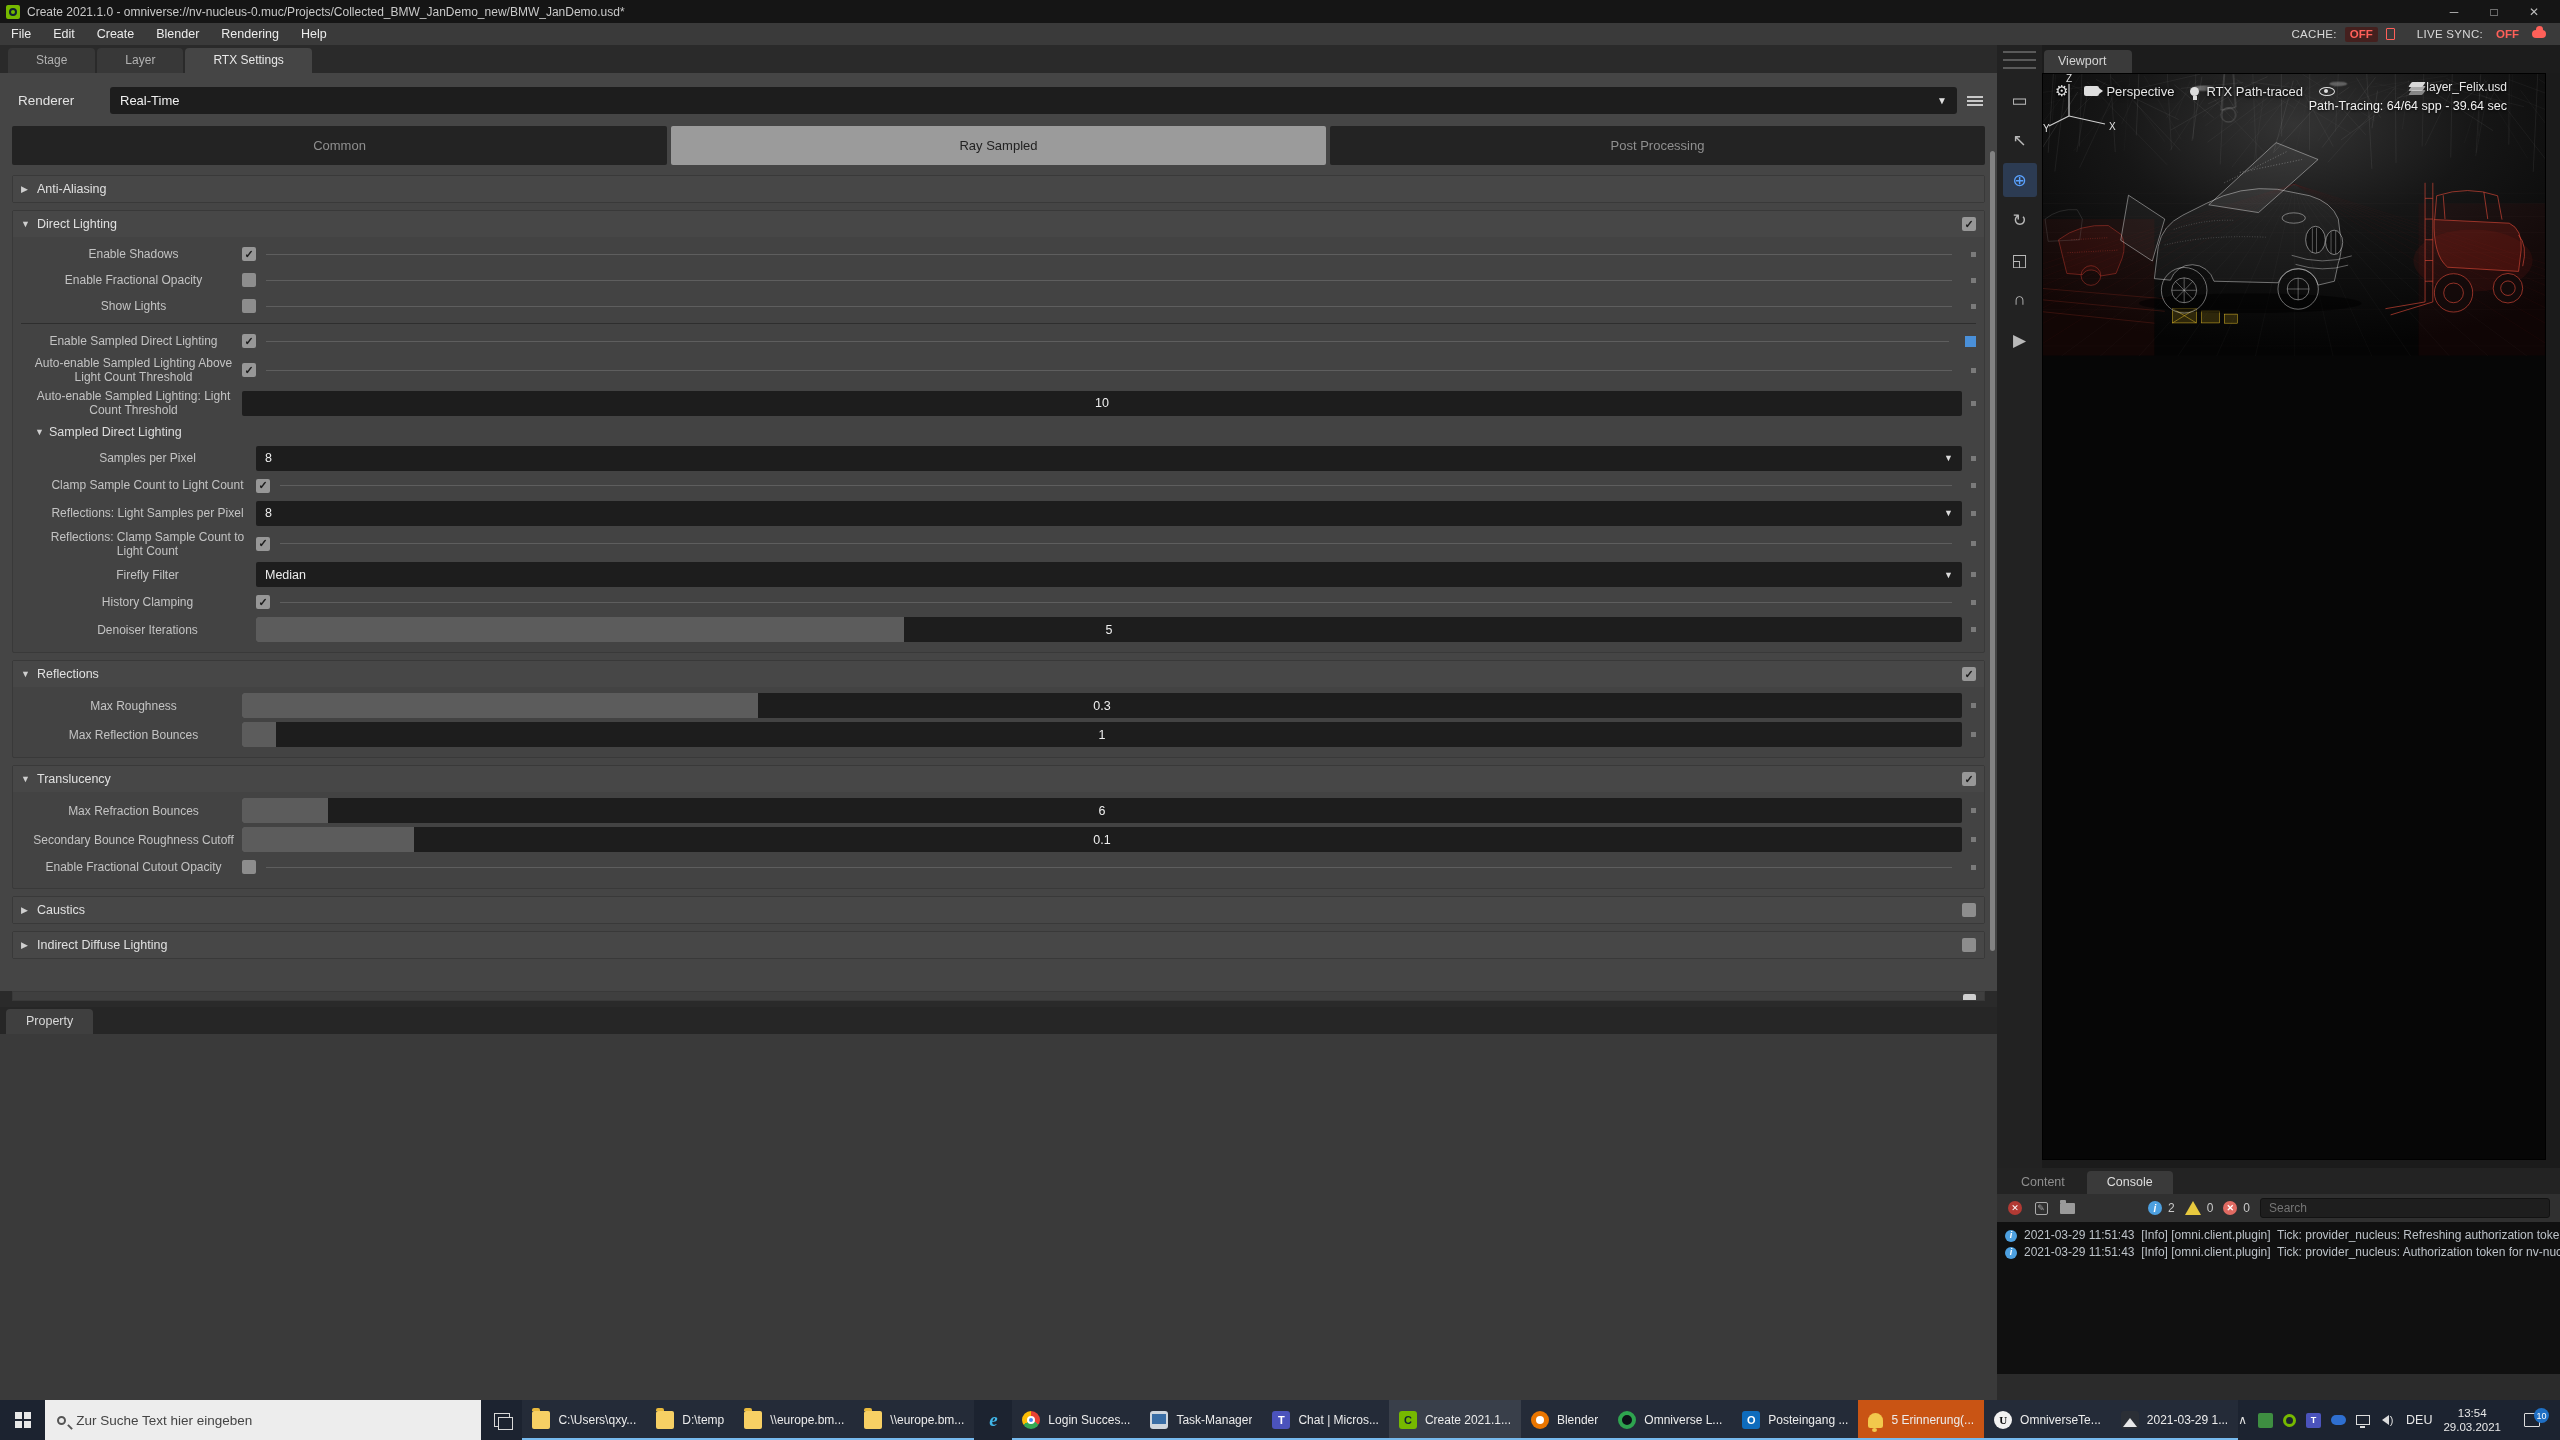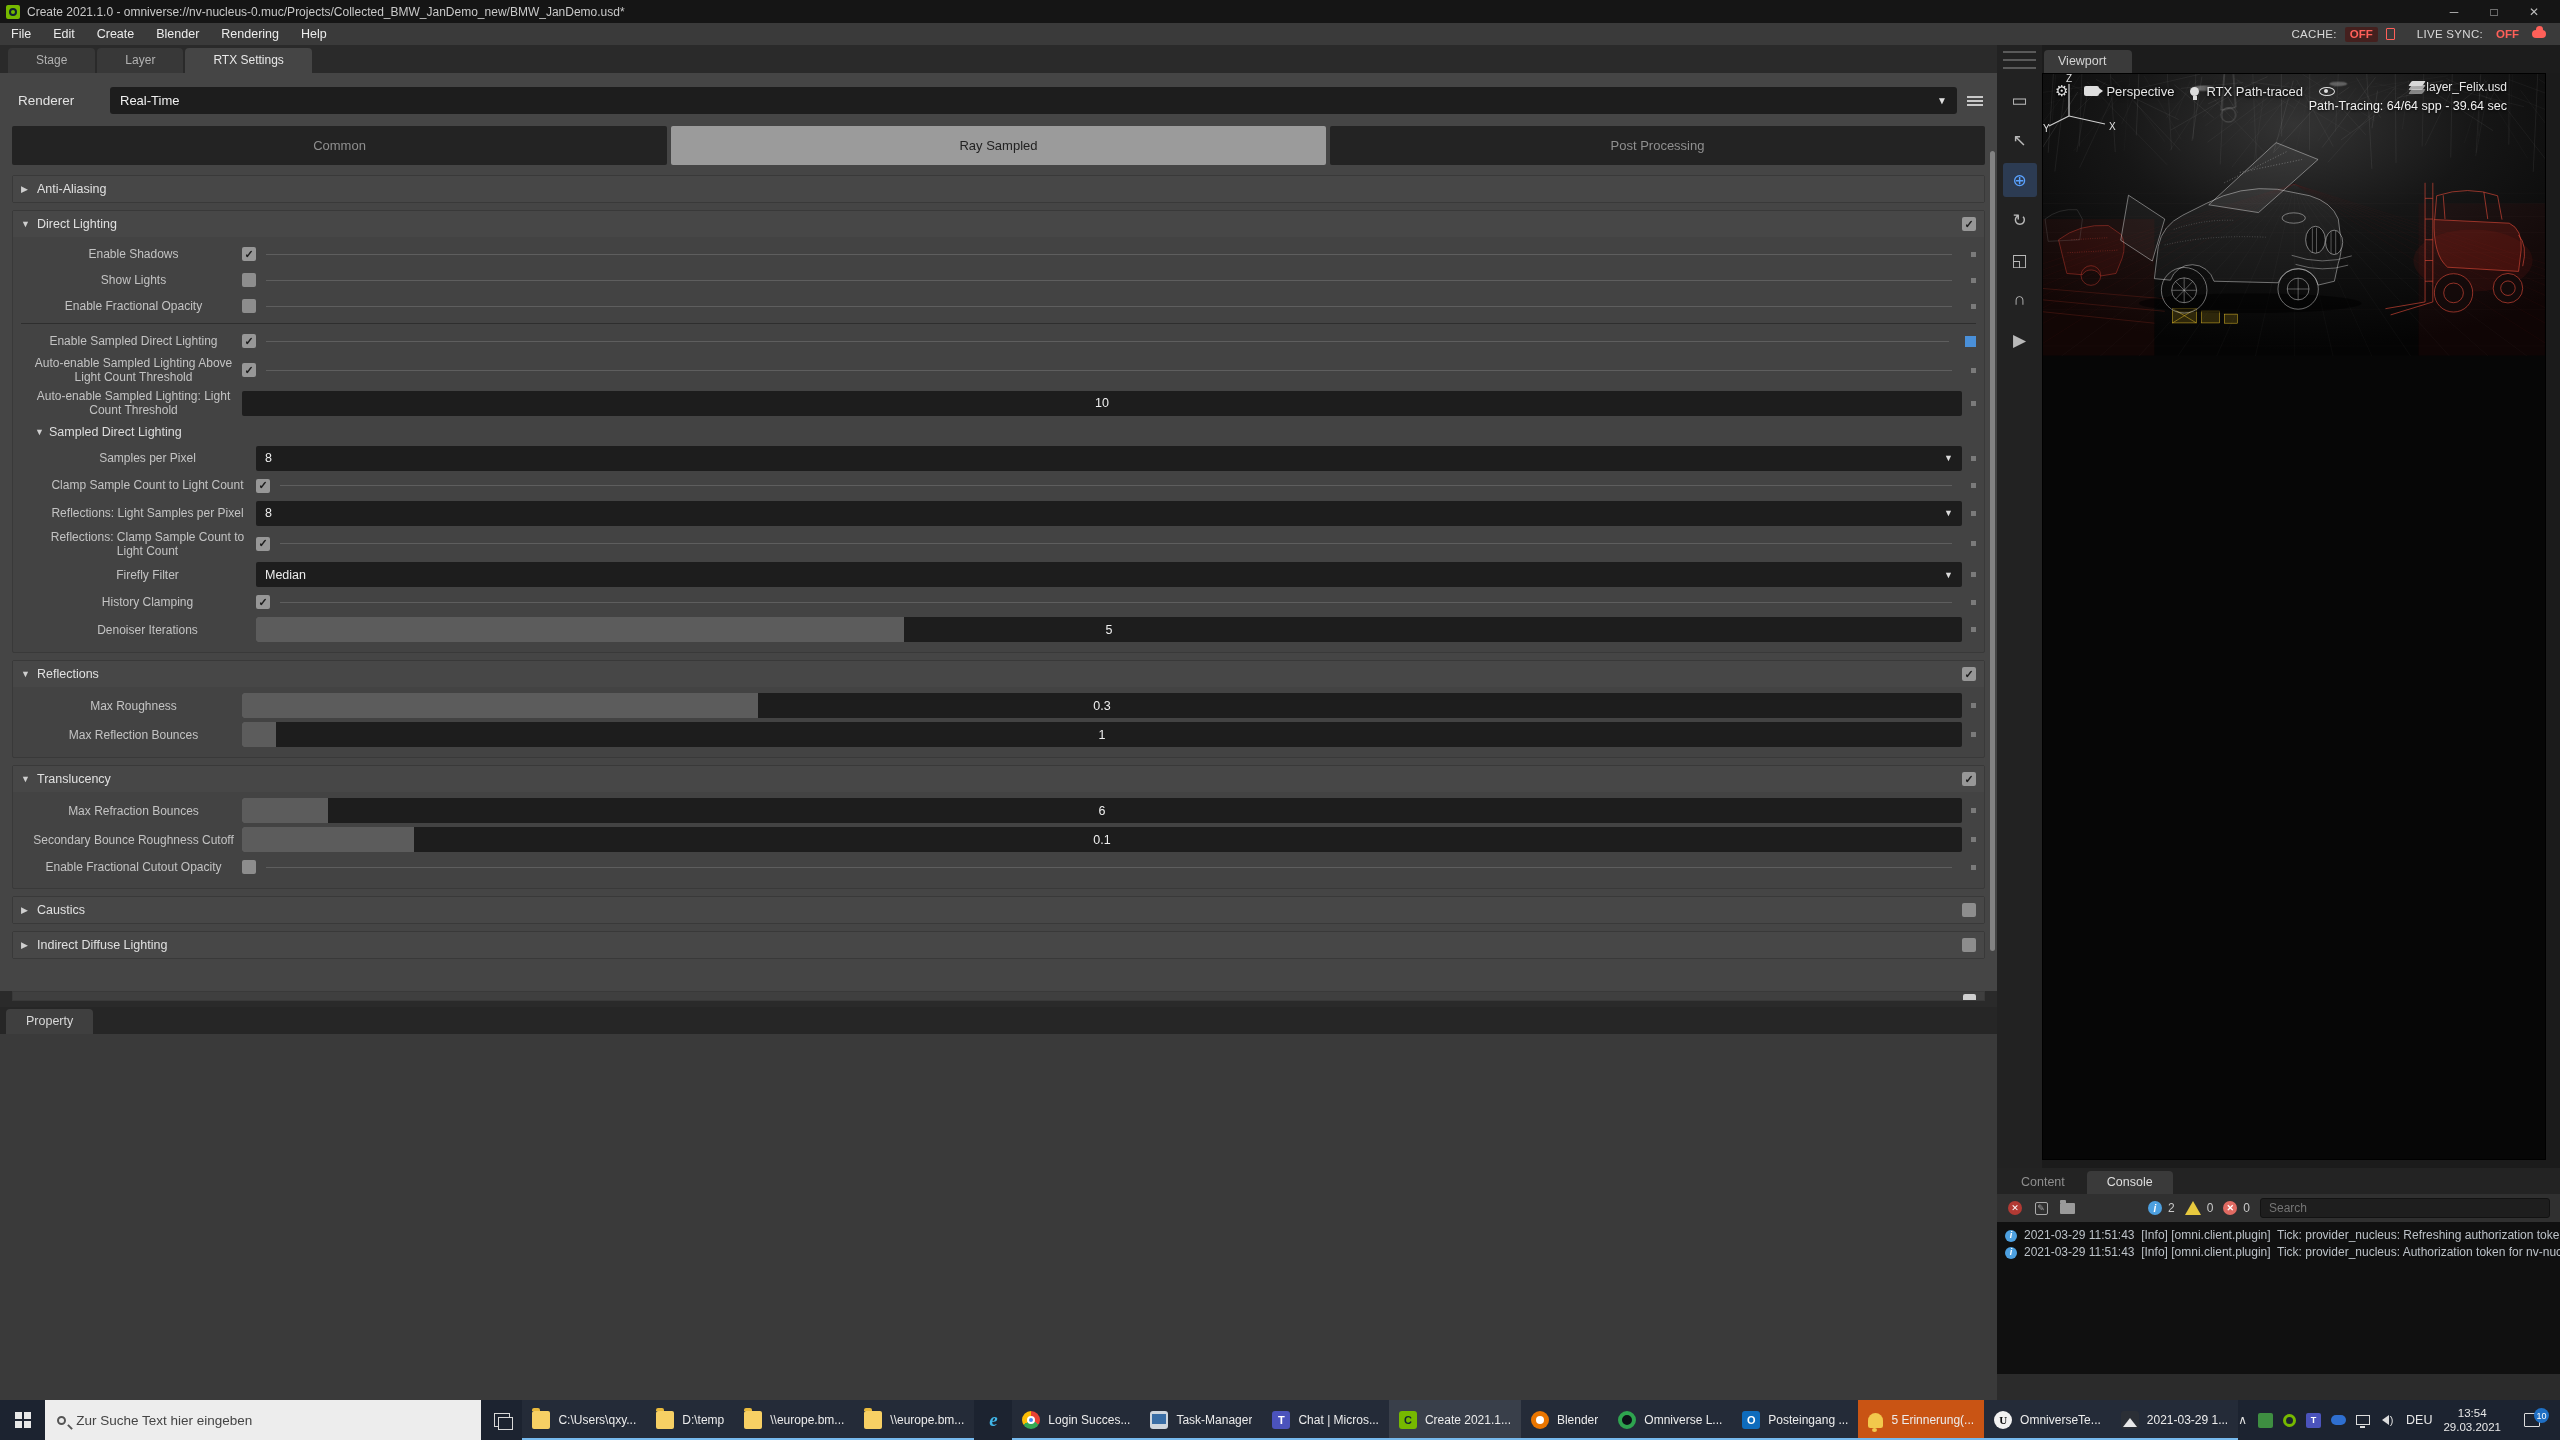--- a/index.html
+++ b/index.html
@@ -50,21 +50,21 @@
   .cam-icon { width:15px; height:10px; background:#dedede; border-radius:2px; position:relative; display:inline-block; }
   .cam-icon::after { content:""; position:absolute; right:-4px; top:2px; border-left:4px solid #dedede;
                      border-top:3px solid transparent; border-bottom:3px solid transparent; }
   .bulb-icon { width:9px; height:9px; background:#dedede; border-radius:50%; position:relative; display:inline-block; }
   .bulb-icon::after { content:""; position:absolute; left:2.5px; top:9px; width:4px; height:4px; background:#dedede; }
   .eye-icon { width:16px; height:9px; border:1.5px solid #dedede; border-radius:50%; position:relative; display:inline-block; }
   .eye-icon::after { content:""; position:absolute; left:4.5px; top:1.5px; width:4px; height:4px; background:#dedede; border-radius:50%; }
 
   .vp-topright { position:absolute; top:6px; right:38px; text-align:right; color:#e8e8e8;
                  font-size:12px; text-shadow:0 1px 3px #000; }
-  .layer-row { display:flex; align-items:center; justify-content:flex-end; gap:2px; }
+  .layer-row { display:flex; align-items:flex-end; justify-content:flex-end; gap:2px; }
   .layers-icon { width:14px; height:12px; position:relative; display:inline-block; }
   .layers-icon i { position:absolute; left:0; width:14px; height:5px; background:#d8d8d8;
                    transform:skewX(-35deg); border-radius:1px; }
   .layers-icon i:nth-child(1){top:0;} .layers-icon i:nth-child(2){top:4px; opacity:.75;} .layers-icon i:nth-child(3){top:8px; opacity:.55;}
   .progress-line { margin-top:5px; font-size:12.5px; color:#f0f0f0; }
 
   .axis-gizmo { position:absolute; left:48px; bottom:22px; width:80px; height:60px; }
   .axis-gizmo text { fill:#e0e0e0; font-size:10px; font-family:"Liberation Sans",sans-serif; }
   .axis-gizmo line { stroke:#cfcfcf; stroke-width:1.2; }
 
@@ -557,29 +557,29 @@
             <div class="sec-body">
               <div class="row">
                 <span class="lbl">Enable Shadows</span>
                 <span class="ctrl">
                   <span class="cb">✓</span>
                   <span class="hline"></span>
                   <span class="dot"></span>
                 </span>
               </div>
               <div class="row">
-                <span class="lbl">Show Lights</span>
+                <span class="lbl">Enable Fractional Opacity</span>
                 <span class="ctrl">
                   <span class="cb" style="background: rgb(141, 141, 141);"></span>
                   <span class="hline"></span>
                   <span class="dot"></span>
                 </span>
               </div>
               <div class="row">
-                <span class="lbl">Enable Fractional Opacity</span>
+                <span class="lbl">Show Lights</span>
                 <span class="ctrl">
                   <span class="cb" style="background: rgb(141, 141, 141);"></span>
                   <span class="hline"></span>
                   <span class="dot"></span>
                 </span>
               </div>
               <div class="divider"></div>
               <div class="row">
                 <span class="lbl">Enable Sampled Direct Lighting</span>
                 <span class="ctrl">

